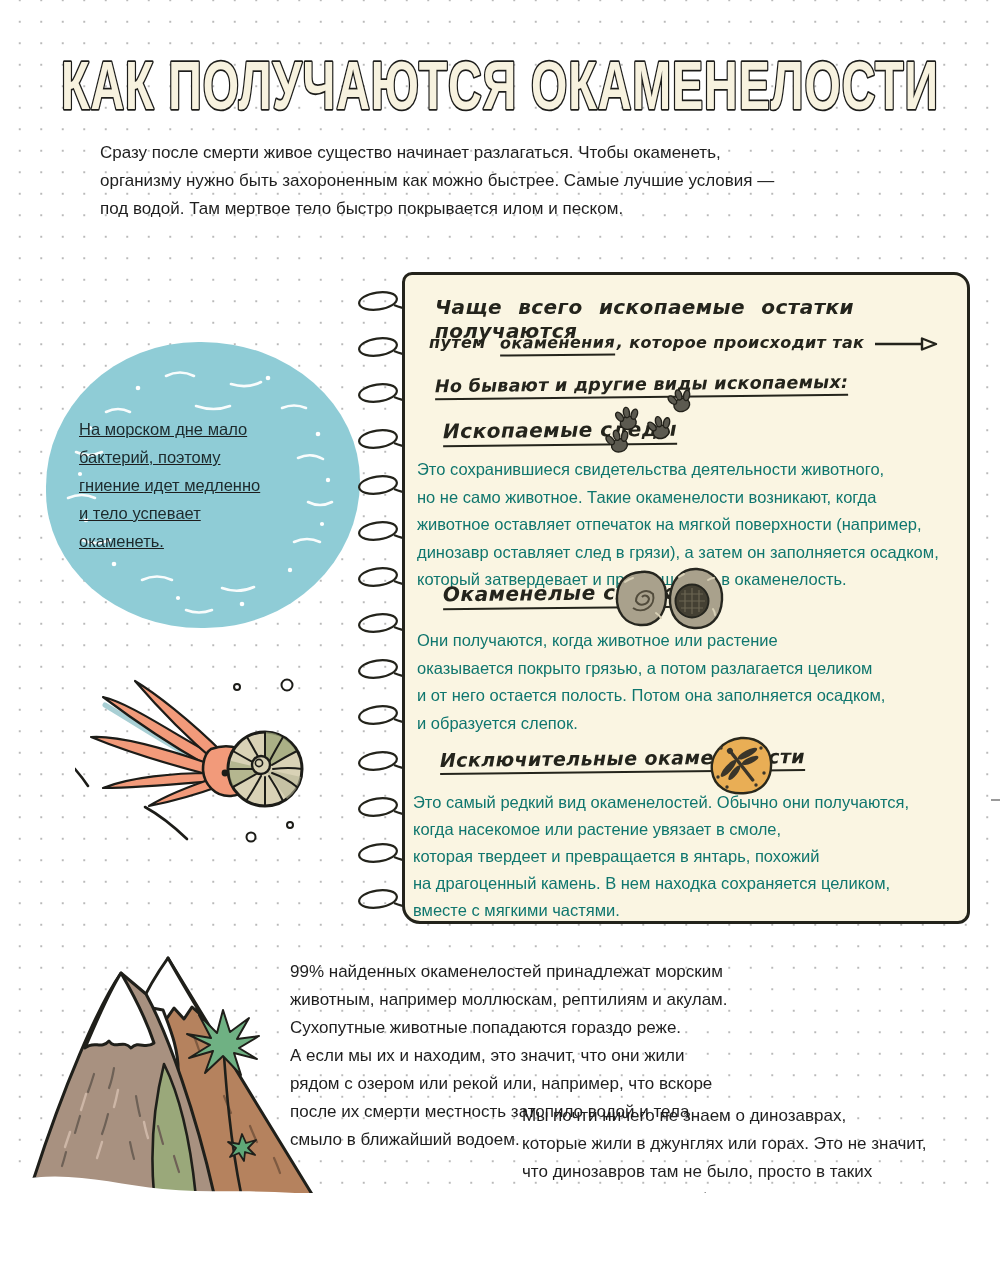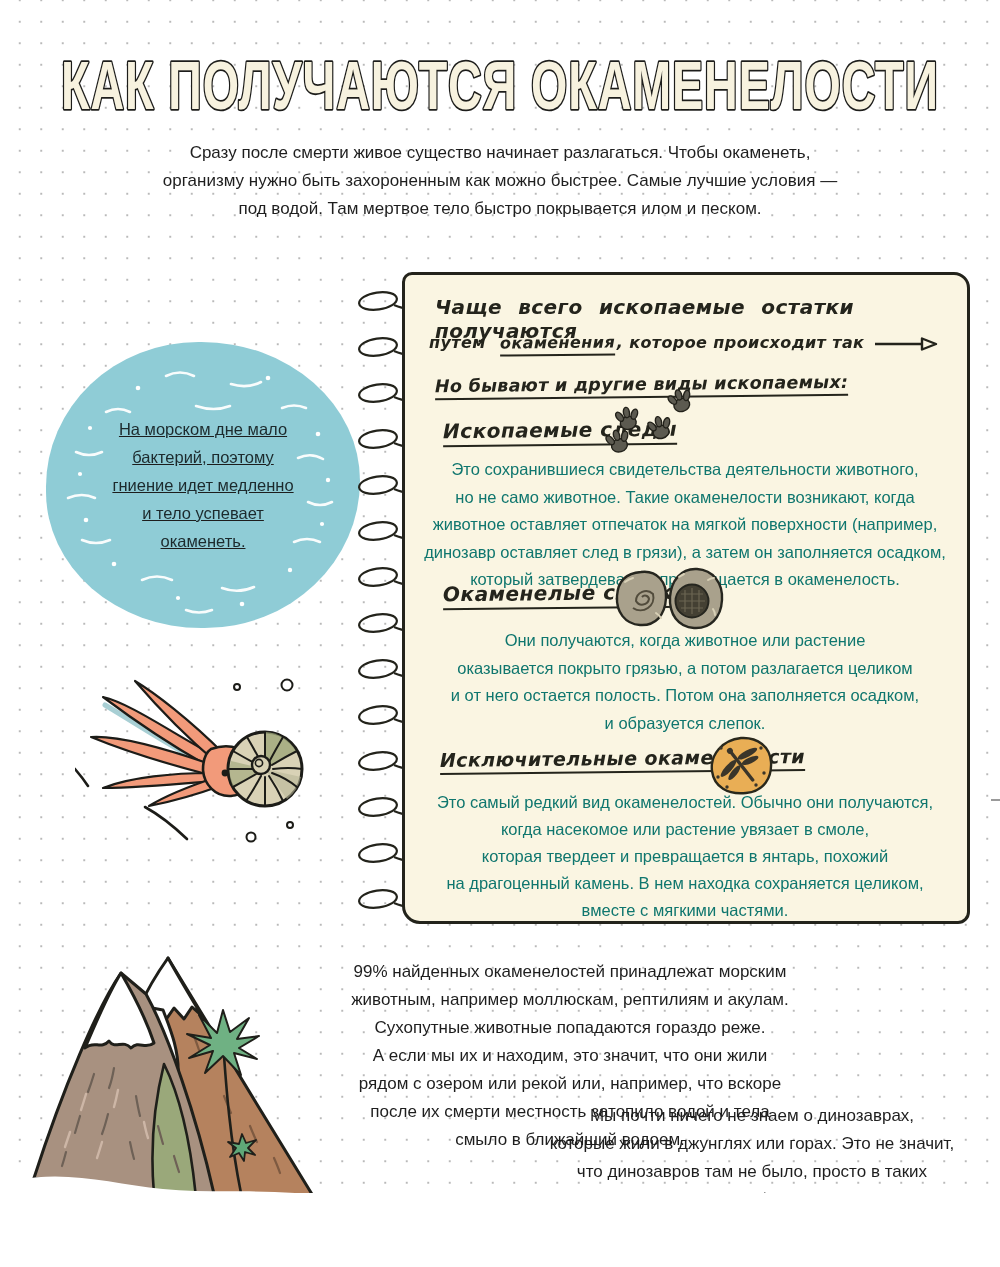--- a/index.html
+++ b/index.html
@@ -6,21 +6,21 @@
   .page{
     position:relative; width:1000px; height:1193px; overflow:hidden;
     background-color:#ffffff;
     background-image:radial-gradient(circle,#b9b9b9 1.2px,transparent 1.4px);
     background-size:21.5px 21.5px;
     background-position:9px 11px;
     font-family:"Liberation Sans",sans-serif;
     color:#1d1d1d;
   }
   .abs{position:absolute;}
-  .center{text-align:center;}
+  .center{text-align:left;}
   .pre{white-space:pre-line;}
   .bt{font-size:17px; line-height:28px; color:#1e1e1e;}
   
   .hw{font-family:"DejaVu Sans",sans-serif; font-style:italic; font-weight:600; color:#24241c;}
   .uline{display:inline-block; border-bottom:2.5px solid #24241c; padding-bottom:2px; transform:rotate(-0.6deg);}
   
   .notebook{
     left:402px; top:272px; width:562px; height:646px;
     background:#faf5e2; border:3px solid #23231b;
     border-radius:10px 16px 12px 18px;

